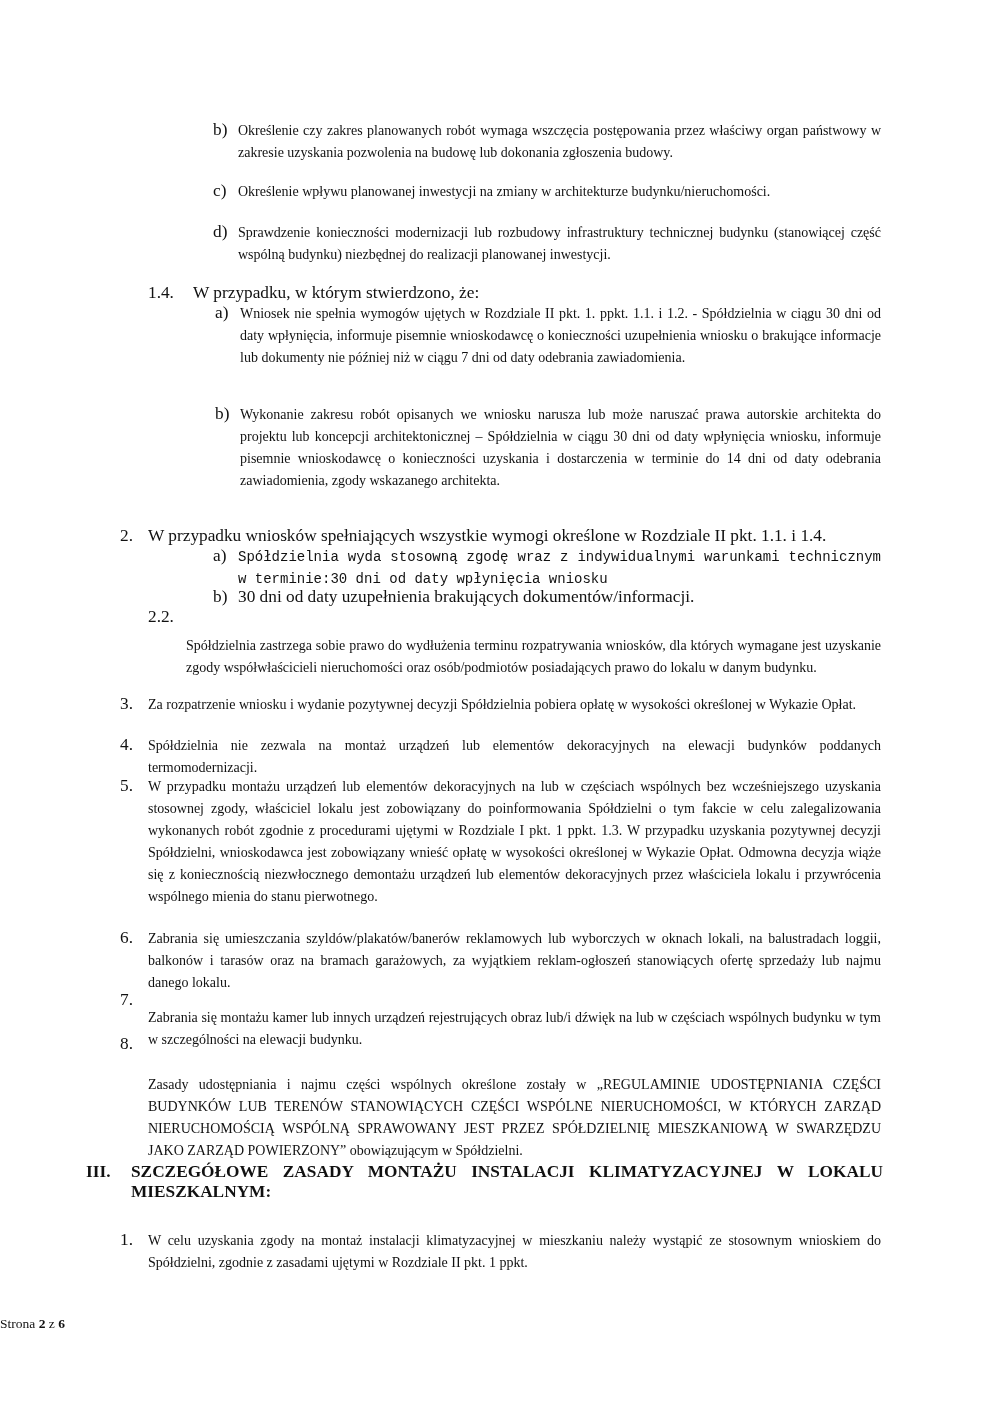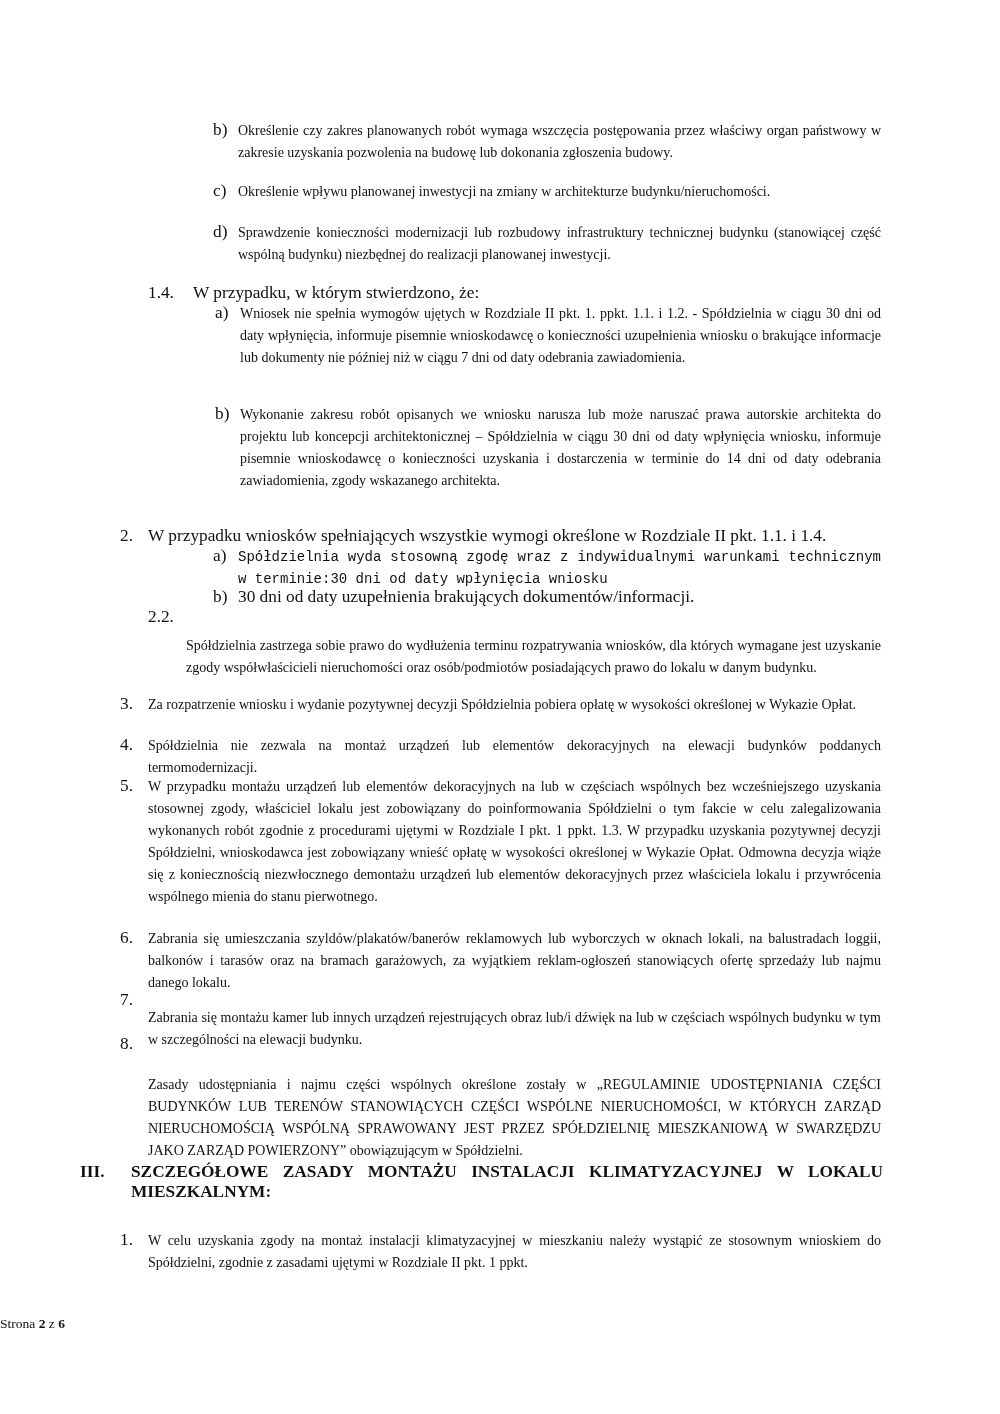--- a/index.html
+++ b/index.html
@@ -57,21 +57,21 @@
 
 <div class="label" style="left:120px; top:928px;">6.</div>
 <div class="para" style="left:148px; top:928px; width:733px;">Zabrania się umieszczania szyldów/plakatów/banerów reklamowych lub wyborczych w oknach lokali, na balustradach loggii, balkonów i tarasów oraz na bramach garażowych, za wyjątkiem reklam-ogłoszeń stanowiących ofertę sprzedaży lub najmu danego lokalu.</div>
 
 <div class="label" style="left:120px; top:990px;">7.</div>
 <div class="para" style="left:148px; top:990px; width:733px;margin-top:17px;">Zabrania się montażu kamer lub innych urządzeń rejestrujących obraz lub/i dźwięk na lub w częściach wspólnych budynku w tym w szczególności na elewacji budynku.</div>
 
 <div class="label" style="left:120px; top:1034px;">8.</div>
 <div class="para" style="left:148px; top:1034px; width:733px;margin-top:40px;">Zasady udostępniania i najmu części wspólnych określone zostały w „REGULAMINIE UDOSTĘPNIANIA CZĘŚCI BUDYNKÓW LUB TERENÓW STANOWIĄCYCH CZĘŚCI WSPÓLNE NIERUCHOMOŚCI, W KTÓRYCH ZARZĄD NIERUCHOMOŚCIĄ WSPÓLNĄ SPRAWOWANY JEST PRZEZ SPÓŁDZIELNIĘ MIESZKANIOWĄ W SWARZĘDZU JAKO ZARZĄD POWIERZONY” obowiązującym w Spółdzielni.</div>
 
-<div class="heading" style="left:80px; top:1162px;">III.</div>
+<div class="heading" style="left:86px; top:1162px;">III.</div>
 <div class="heading" style="left:131px; top:1162px; width:752px; text-align:justify;">SZCZEGÓŁOWE ZASADY MONTAŻU INSTALACJI KLIMATYZACYJNEJ W LOKALU MIESZKALNYM:</div>
 
 <div class="label" style="left:120px; top:1230px;">1.</div>
 <div class="para" style="left:148px; top:1230px; width:733px;">W celu uzyskania zgody na montaż instalacji klimatyzacyjnej w mieszkaniu należy wystąpić ze stosownym wnioskiem do Spółdzielni, zgodnie z zasadami ujętymi w Rozdziale II pkt. 1 ppkt.</div>
 
 <div class="footer">
   <span>Strona</span>
   <b>2</b>
   <span>z</span>
   <b>6</b>

